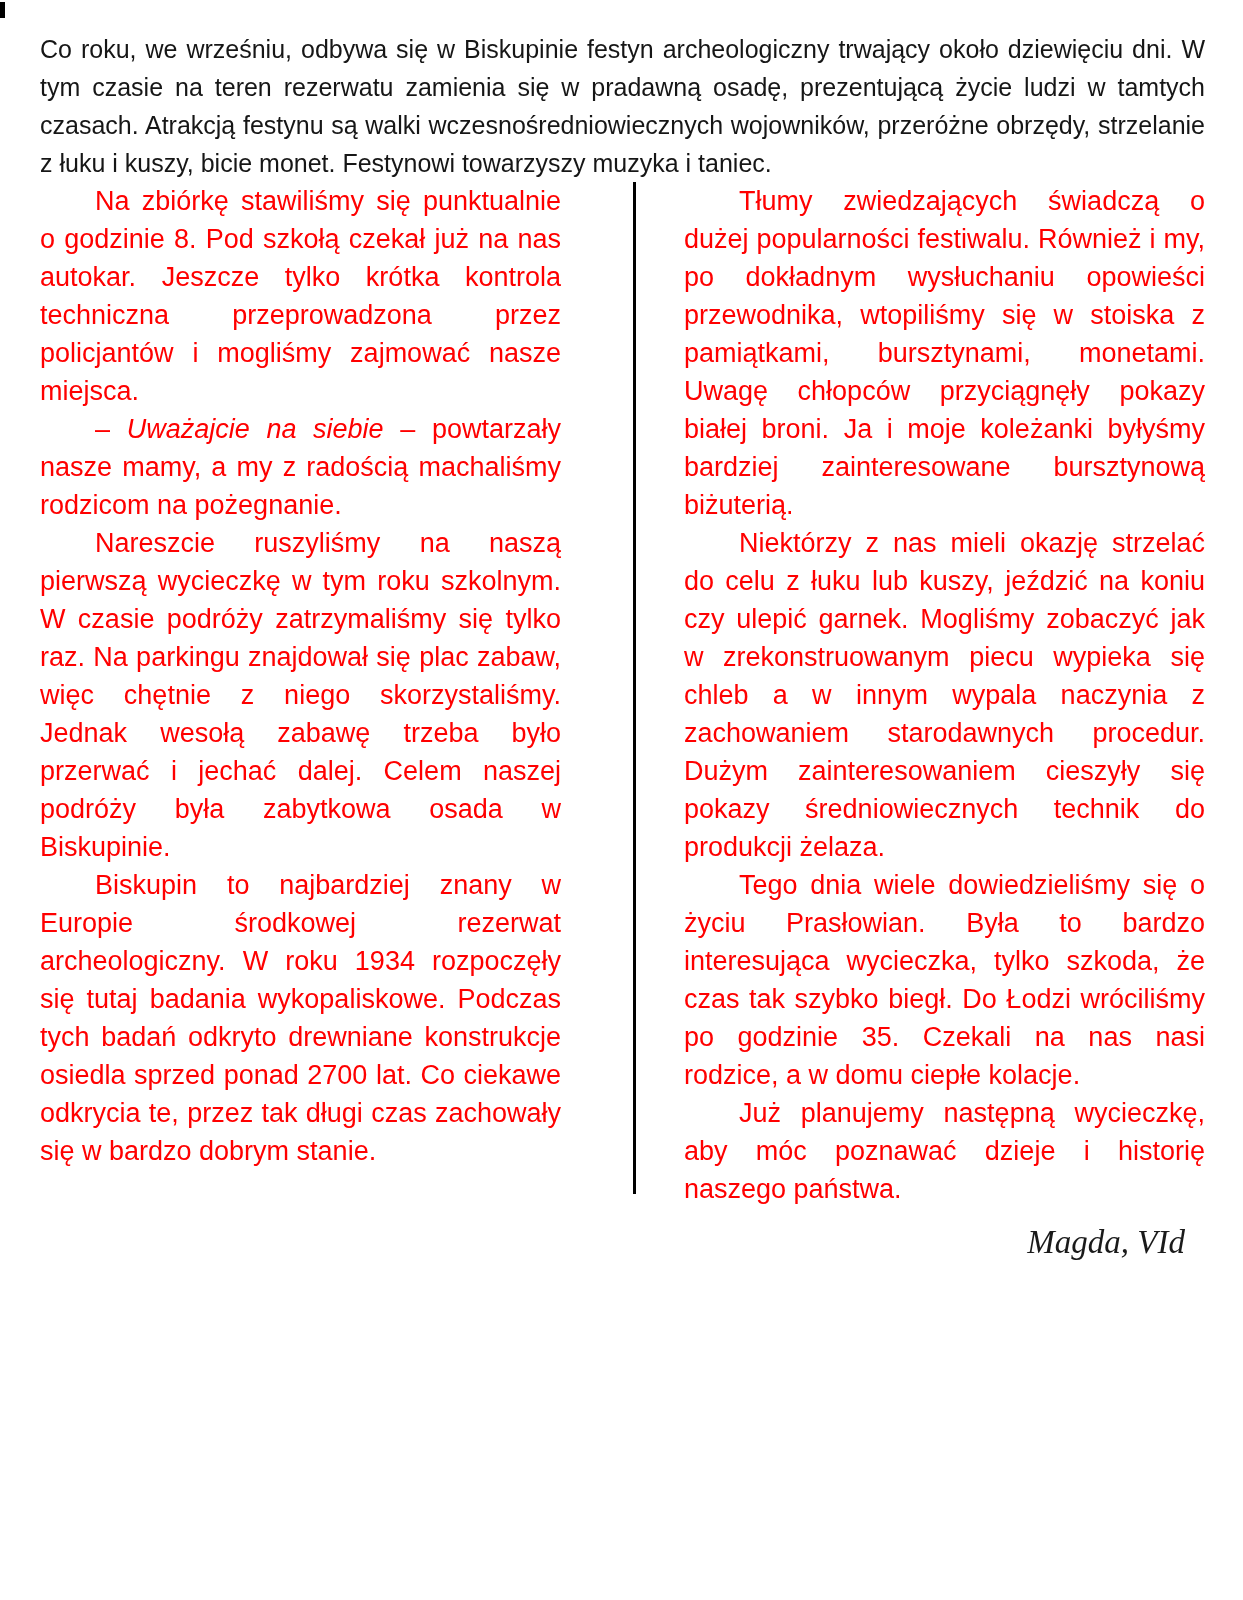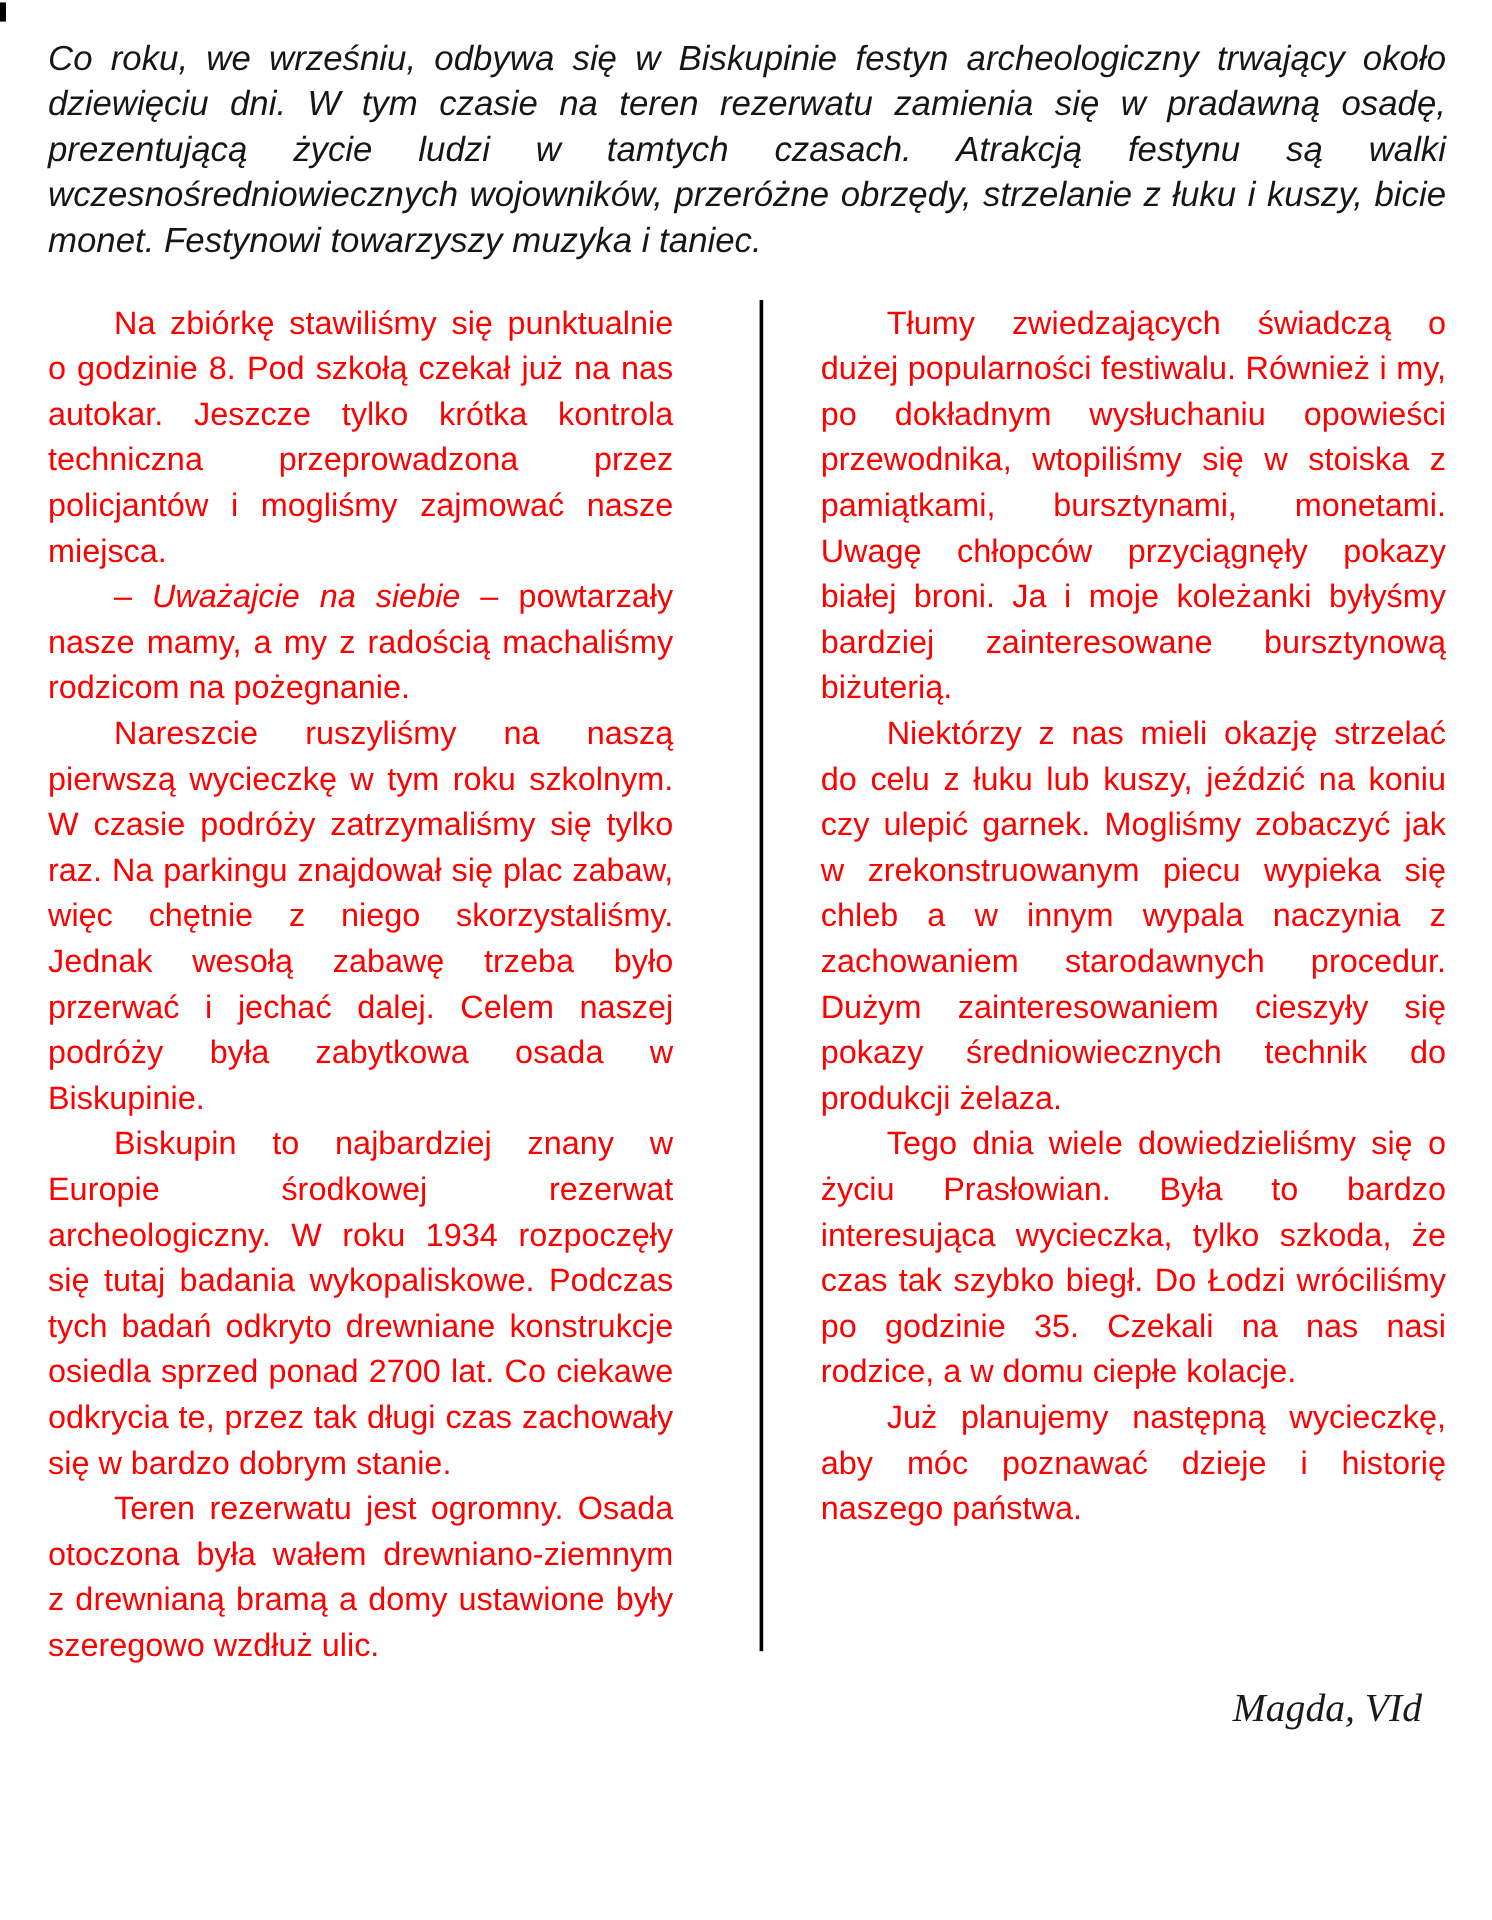--- a/index.html
+++ b/index.html
@@ -21,30 +21,28 @@
     overflow: hidden;
   }
   .edge-artifact {
     position: absolute;
     left: 0; top: 2px;
     width: 5px; height: 16px;
     background: #000;
   }
   .intro {
     margin: 0;
-    font-style: italic;
     color: var(--intro-text);
-    font-size: 29px;
+    font-size: 25px;
     line-height: 38px;
     text-align: justify;
   }
   .columns {
     display: flex;
     align-items: stretch;
-    margin-top: 30px;
     color: var(--body-text);
     font-size: 27px;
     line-height: 38px;
     gap: 28px;
   }
   .col { width: 540px; text-align: justify; }
   .col p { margin: 0; text-indent: 55px; }
   .divider {
     width: 3px;
     background: var(--divider);
@@ -70,21 +68,20 @@
   <div class="edge-artifact"></div>
 
   <p class="intro">Co roku, we wrześniu, odbywa się w Biskupinie festyn archeologiczny trwający około dziewięciu dni. W tym czasie na teren rezerwatu zamienia się w pradawną osadę, prezentującą życie ludzi w tamtych czasach. Atrakcją festynu są walki wczesnośredniowiecznych wojowników, przeróżne obrzędy, strzelanie z łuku i kuszy, bicie monet. Festynowi towarzyszy muzyka i taniec.</p>
 
   <div class="columns">
     <div class="col">
       <p>Na zbiórkę stawiliśmy się punktualnie o godzinie 8. Pod szkołą czekał już na nas autokar. Jeszcze tylko krótka kontrola techniczna przeprowadzona przez policjantów i mogliśmy zajmować nasze miejsca.</p>
       <p><span>– </span><span class="it">Uważajcie na siebie</span><span> – powtarzały nasze mamy, a my z radością machaliśmy rodzicom na pożegnanie.</span></p>
       <p>Nareszcie ruszyliśmy na naszą pierwszą wycieczkę w tym roku szkolnym. W czasie podróży zatrzymaliśmy się tylko raz. Na parkingu znajdował się plac zabaw, więc chętnie z niego skorzystaliśmy. Jednak wesołą zabawę trzeba było przerwać i jechać dalej. Celem naszej podróży była zabytkowa osada w Biskupinie.</p>
       <p>Biskupin to najbardziej znany w Europie środkowej rezerwat archeologiczny. W roku 1934 rozpoczęły się tutaj badania wykopaliskowe. Podczas tych badań odkryto drewniane konstrukcje osiedla sprzed ponad 2700 lat. Co ciekawe odkrycia te, przez tak długi czas zachowały się w bardzo dobrym stanie.</p>
-      <p>Teren rezerwatu jest ogromny. Osada otoczona była wałem drewniano-ziemnym z drewnianą bramą a domy ustawione były szeregowo wzdłuż ulic.</p>
     </div>
 
     <div class="divider"></div>
 
     <div class="col">
       <p>Tłumy zwiedzających świadczą o dużej popularności festiwalu. Również i my, po dokładnym wysłuchaniu opowieści przewodnika, wtopiliśmy się w stoiska z pamiątkami, bursztynami, monetami. Uwagę chłopców przyciągnęły pokazy białej broni. Ja i moje koleżanki byłyśmy bardziej zainteresowane bursztynową biżuterią.</p>
       <p>Niektórzy z nas mieli okazję strzelać do celu z łuku lub kuszy, jeździć na koniu czy ulepić garnek. Mogliśmy zobaczyć jak w zrekonstruowanym piecu wypieka się chleb a w innym wypala naczynia z zachowaniem starodawnych procedur. Dużym zainteresowaniem cieszyły się pokazy średniowiecznych technik do produkcji żelaza.</p>
       <p>Tego dnia wiele dowiedzieliśmy się o życiu Prasłowian. Była to bardzo interesująca wycieczka, tylko szkoda, że czas tak szybko biegł. Do Łodzi wróciliśmy po godzinie 35. Czekali na nas nasi rodzice, a w domu ciepłe kolacje.</p>
       <p>Już planujemy następną wycieczkę, aby móc poznawać dzieje i historię naszego państwa.</p>
     </div>

